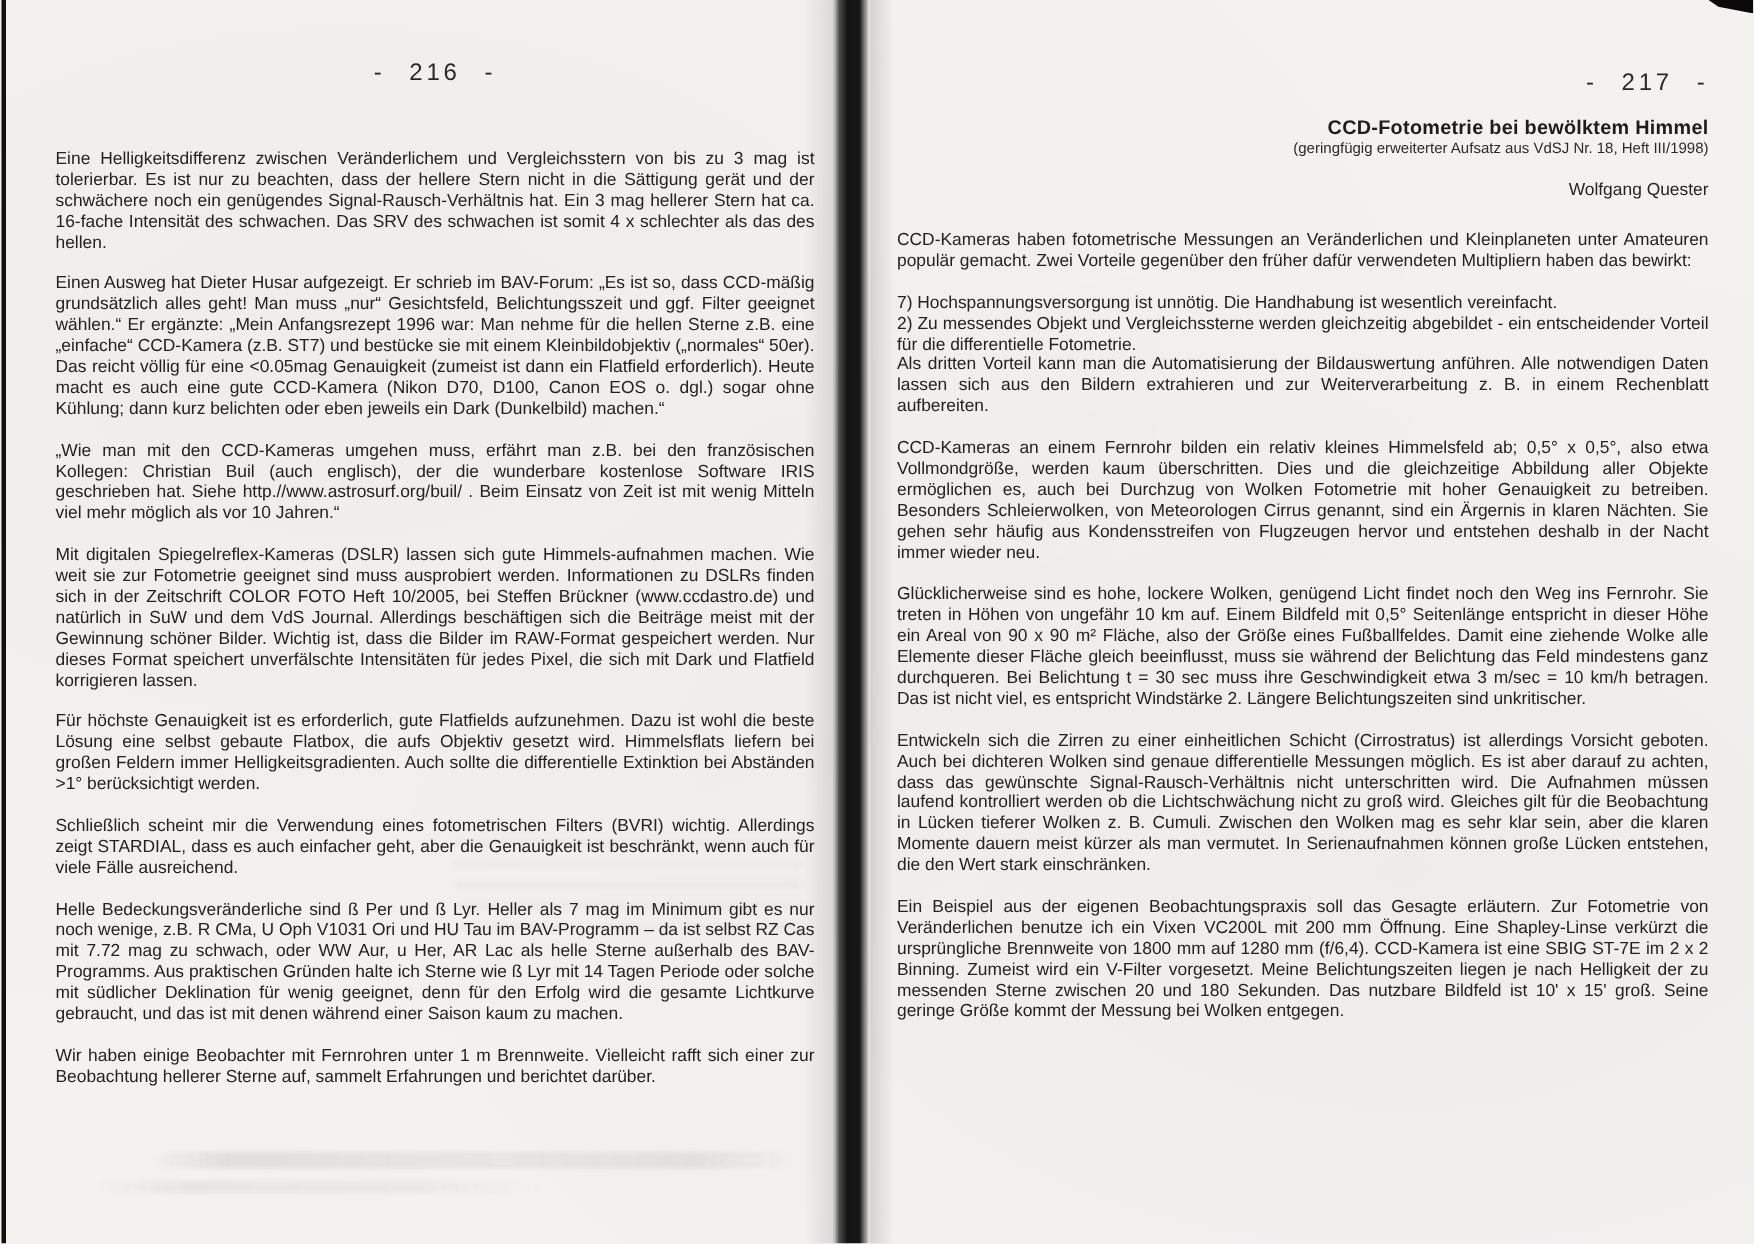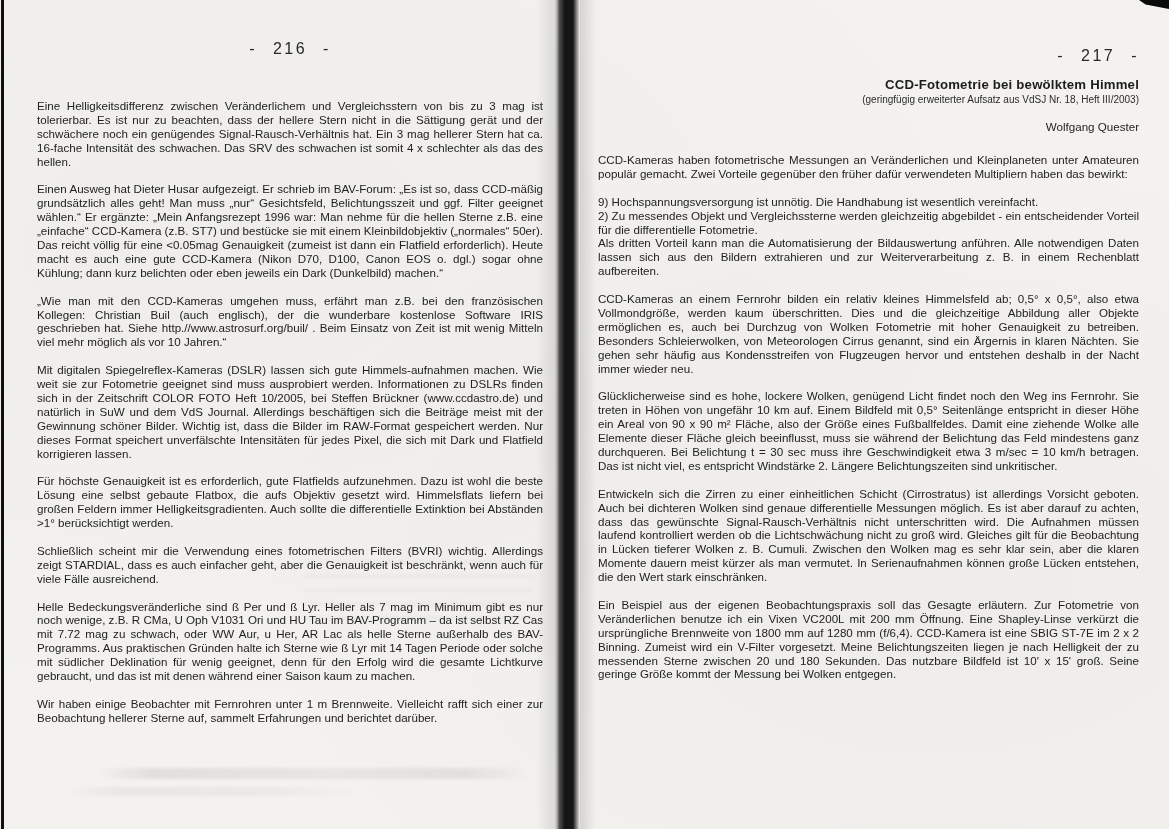--- a/index.html
+++ b/index.html
@@ -133,26 +133,26 @@
   <div class="ghost ghost-2"></div>
   <div class="ghost ghost-3"></div>
 </div>
 
 <div class="page page-right">
   <div class="pagehead-right">
     <div>
       <span class="pagenum">- 217 -</span>
     </div>
     <div class="article-title">CCD-Fotometrie bei bewölktem Himmel</div>
-    <div class="article-subtitle">(geringfügig erweiterter Aufsatz aus VdSJ Nr. 18, Heft III/2003)</div>
+    <div class="article-subtitle">(geringfügig erweiterter Aufsatz aus VdSJ Nr. 18, Heft III/1998)</div>
     <div class="article-author">Wolfgang Quester</div>
   </div>
   <div class="textcol">
     <p>CCD-Kameras haben fotometrische Messungen an Veränderlichen und Kleinplaneten unter Amateuren populär gemacht. Zwei Vorteile gegenüber den früher dafür verwendeten Multipliern haben das bewirkt:</p>
-    <p class="nogap">9) Hochspannungsversorgung ist unnötig. Die Handhabung ist wesentlich vereinfacht.</p>
+    <p class="nogap">7) Hochspannungsversorgung ist unnötig. Die Handhabung ist wesentlich vereinfacht.</p>
     <p class="nogap">2) Zu messendes Objekt und Vergleichssterne werden gleichzeitig abgebildet - ein entscheidender Vorteil für die differentielle Fotometrie.</p>
     <p>Als dritten Vorteil kann man die Automatisierung der Bildauswertung anführen. Alle notwendigen Daten lassen sich aus den Bildern extrahieren und zur Weiterverarbeitung z. B. in einem Rechenblatt aufbereiten.</p>
     <p>CCD-Kameras an einem Fernrohr bilden ein relativ kleines Himmelsfeld ab; 0,5° x 0,5°, also etwa Vollmondgröße, werden kaum überschritten. Dies und die gleichzeitige Abbildung aller Objekte ermöglichen es, auch bei Durchzug von Wolken Fotometrie mit hoher Genauigkeit zu betreiben. Besonders Schleierwolken, von Meteorologen Cirrus genannt, sind ein Ärgernis in klaren Nächten. Sie gehen sehr häufig aus Kondensstreifen von Flugzeugen hervor und entstehen deshalb in der Nacht immer wieder neu.</p>
     <p>Glücklicherweise sind es hohe, lockere Wolken, genügend Licht findet noch den Weg ins Fernrohr. Sie treten in Höhen von ungefähr 10 km auf. Einem Bildfeld mit 0,5° Seitenlänge entspricht in dieser Höhe ein Areal von 90 x 90 m² Fläche, also der Größe eines Fußballfeldes. Damit eine ziehende Wolke alle Elemente dieser Fläche gleich beeinflusst, muss sie während der Belichtung das Feld mindestens ganz durchqueren. Bei Belichtung t = 30 sec muss ihre Geschwindigkeit etwa 3 m/sec = 10 km/h betragen. Das ist nicht viel, es entspricht Windstärke 2. Längere Belichtungszeiten sind unkritischer.</p>
     <p>Entwickeln sich die Zirren zu einer einheitlichen Schicht (Cirrostratus) ist allerdings Vorsicht geboten. Auch bei dichteren Wolken sind genaue differentielle Messungen möglich. Es ist aber darauf zu achten, dass das gewünschte Signal-Rausch-Verhältnis nicht unterschritten wird. Die Aufnahmen müssen laufend kontrolliert werden ob die Lichtschwächung nicht zu groß wird. Gleiches gilt für die Beobachtung in Lücken tieferer Wolken z. B. Cumuli. Zwischen den Wolken mag es sehr klar sein, aber die klaren Momente dauern meist kürzer als man vermutet. In Serienaufnahmen können große Lücken entstehen, die den Wert stark einschränken.</p>
     <p>Ein Beispiel aus der eigenen Beobachtungspraxis soll das Gesagte erläutern. Zur Fotometrie von Veränderlichen benutze ich ein Vixen VC200L mit 200 mm Öffnung. Eine Shapley-Linse verkürzt die ursprüngliche Brennweite von 1800 mm auf 1280 mm (f/6,4). CCD-Kamera ist eine SBIG ST-7E im 2 x 2 Binning. Zumeist wird ein V-Filter vorgesetzt. Meine Belichtungszeiten liegen je nach Helligkeit der zu messenden Sterne zwischen 20 und 180 Sekunden. Das nutzbare Bildfeld ist 10' x 15' groß. Seine geringe Größe kommt der Messung bei Wolken entgegen.</p>
   </div>
 </div>
 
 </body></html>

